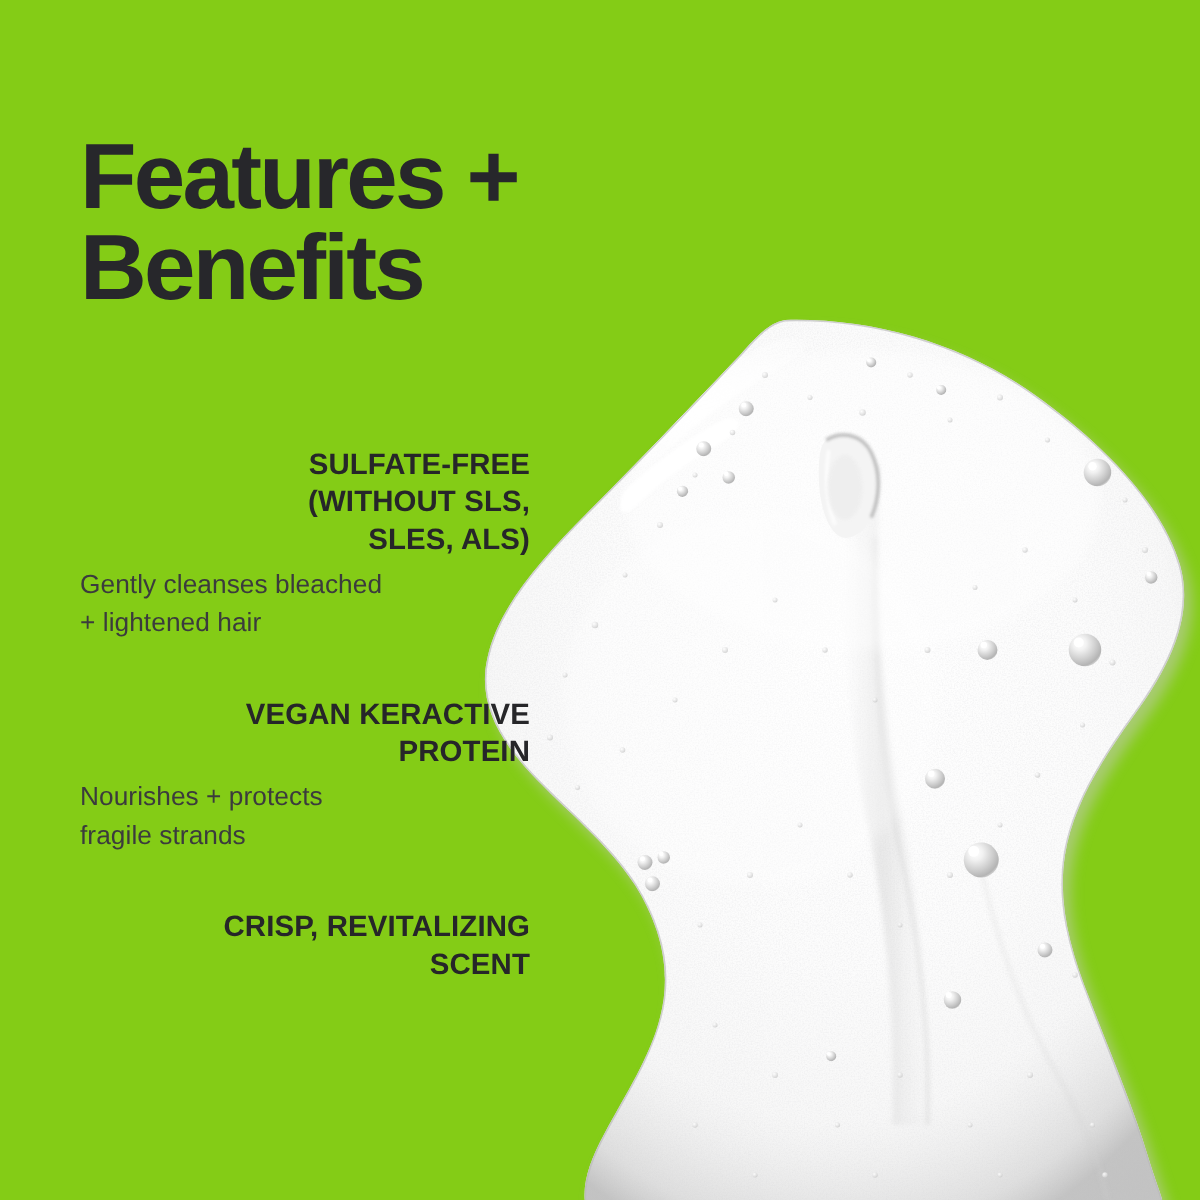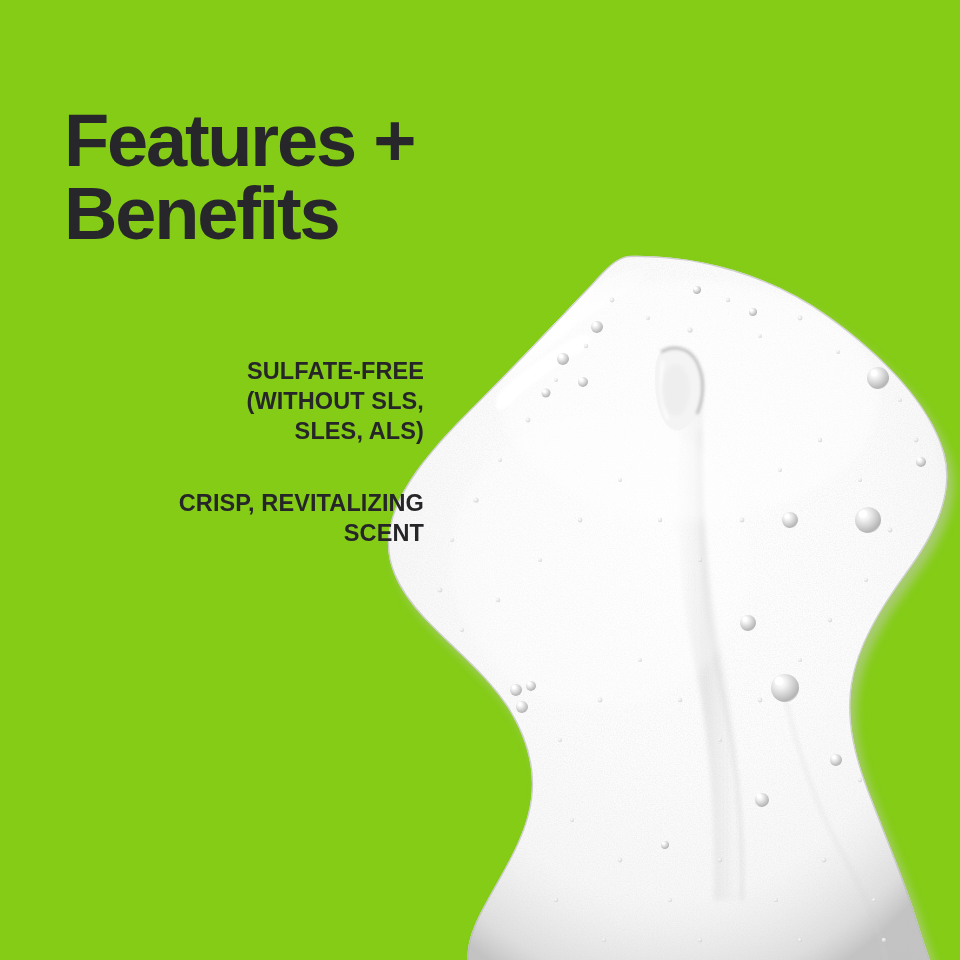--- a/index.html
+++ b/index.html
@@ -378,23 +378,29 @@
 
     <h1 class="page-title">Features +
 Benefits</h1>
 
     <ul class="features">
 
       <li class="feature">
         <h2 class="feature-title">SULFATE-FREE
 (WITHOUT SLS,
 SLES, ALS)</h2>
+        <p class="feature-desc">Gently cleanses bleached
++ lightened hair</p>
       </li>
 
       <li class="feature">
+        <h2 class="feature-title">VEGAN KERACTIVE
+PROTEIN</h2>
+        <p class="feature-desc">Nourishes + protects
+fragile strands</p>
       </li>
 
       <li class="feature">
         <h2 class="feature-title">CRISP, REVITALIZING
 SCENT</h2>
       </li>
 
     </ul>
   </div>
 

